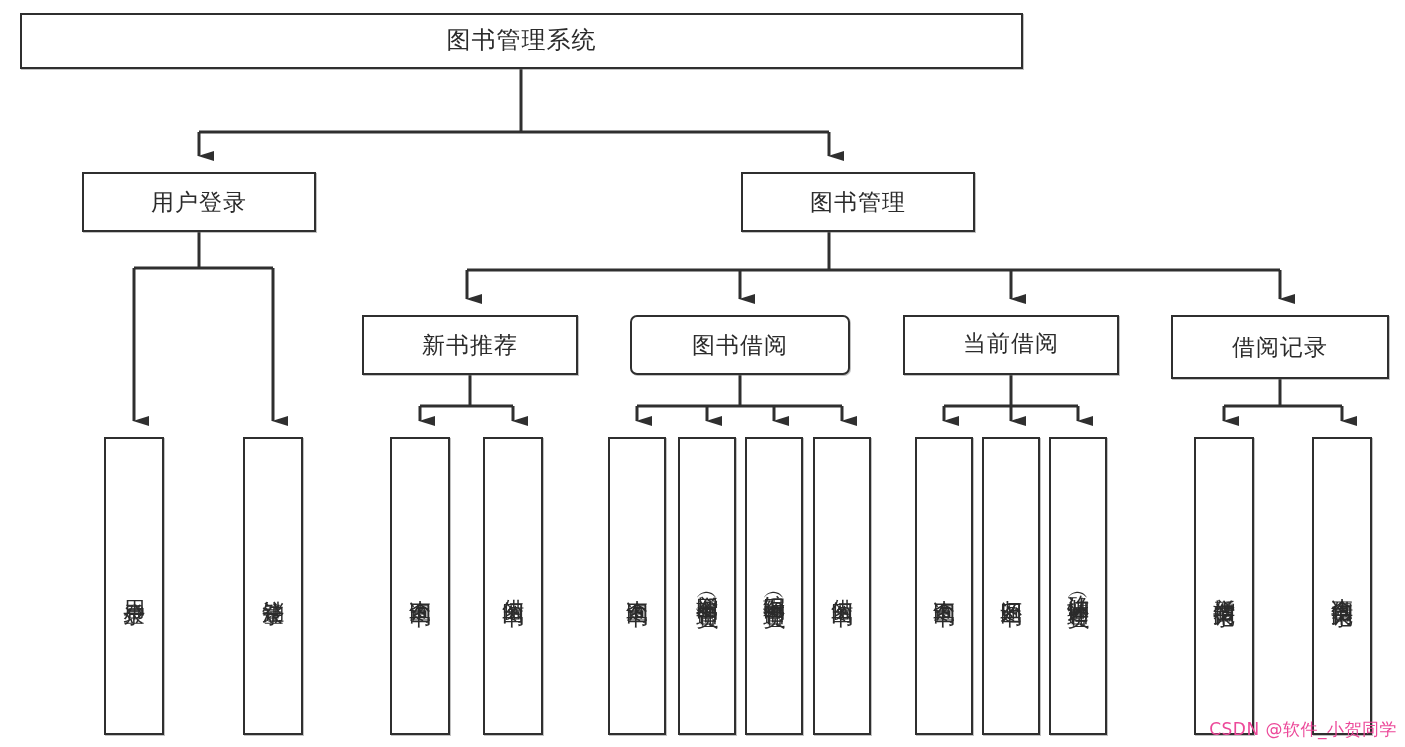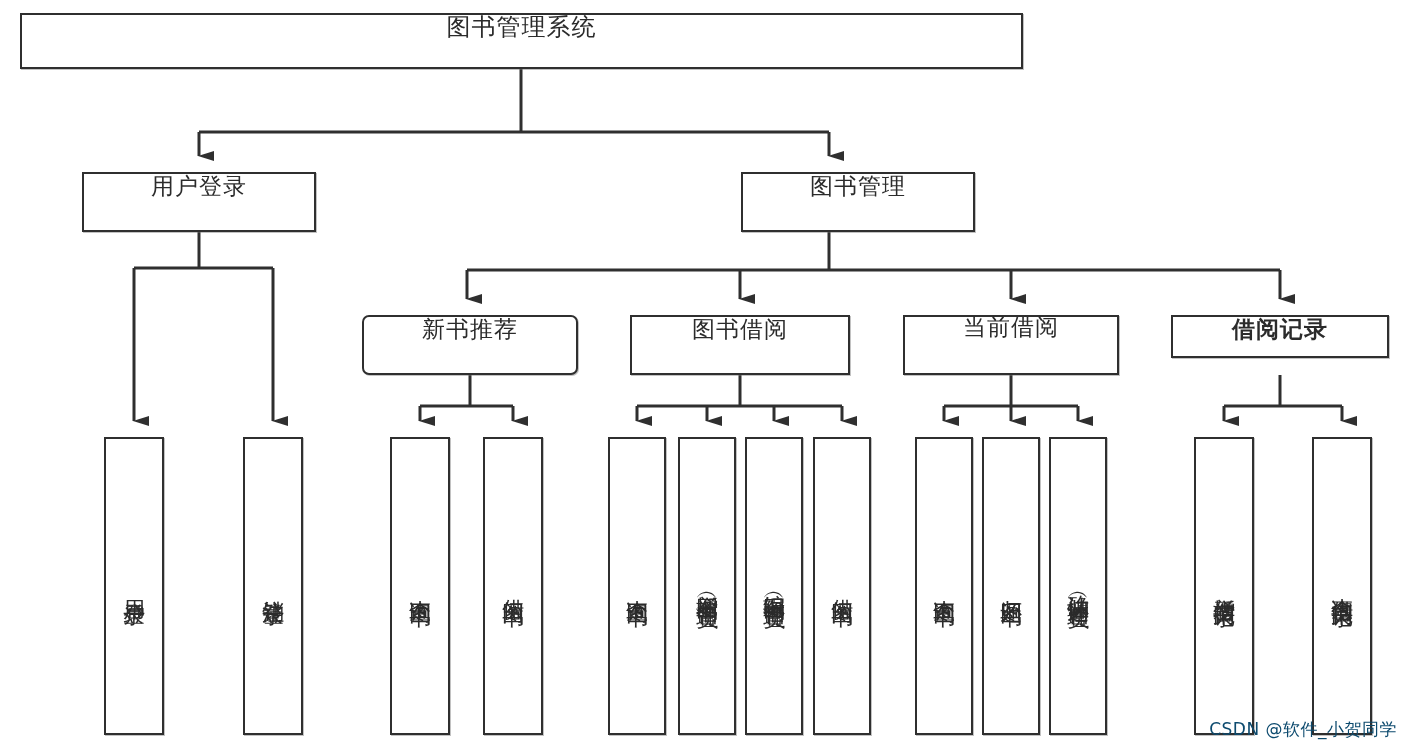--- a/index.html
+++ b/index.html
@@ -23,21 +23,21 @@
     width: 1405px;
     height: 747px;
     pointer-events: none;
   }
   .node {
     position: absolute;
     box-sizing: border-box;
     border: 2px solid #2f2f2f;
     background: #ffffff;
     display: flex;
-    align-items: flex-start;
+    align-items: center;
     justify-content: center;
     color: #2b2b2b;
     box-shadow: 1px 1px 0 rgba(120,120,120,0.45);
   }
   .node-label {
     display: block;
     text-align: center;
     line-height: 1.06;
   }
   
@@ -61,21 +61,21 @@
     letter-spacing: 2px;
     line-height: 1.12;
     white-space: nowrap;
     max-height: 286px;
   }
   #watermark {
     position: absolute;
     right: 8px;
     bottom: 6px;
     font-size: 17px;
-    color: #0c4a6e;
+    color: #ec4899;
     font-family: "DejaVu Sans", "Liberation Sans", sans-serif;
     white-space: nowrap;
     letter-spacing: 0.5px;
     pointer-events: none;
   }
 </style>
 </head>
 <body>
 
 <div id="diagram-root">
@@ -136,33 +136,33 @@
   </div>
 
   <div class="node horiz" style="left:82px; top:172px; width:234px; height:60px;">
     <span class="node-label">用户登录</span>
   </div>
 
   <div class="node horiz" style="left:741px; top:172px; width:234px; height:60px;">
     <span class="node-label">图书管理</span>
   </div>
 
-  <div class="node horiz" style="left:362px; top:315px; width:216px; height:60px;border-radius:7px;">
+  <div class="node horiz" style="left:362px; top:315px; width:216px; height:60px;">
     <span class="node-label">新书推荐</span>
   </div>
 
-  <div class="node horiz" style="left:630px; top:315px; width:220px; height:60px;">
+  <div class="node horiz" style="left:630px; top:315px; width:220px; height:60px;border-radius:7px;">
     <span class="node-label">图书借阅</span>
   </div>
 
   <div class="node horiz" style="left:903px; top:315px; width:216px; height:60px;font-family:Liberation Mono, monospace;">
     <span class="node-label">当前借阅</span>
   </div>
 
-  <div class="node horiz" style="left:1171px; top:315px; width:218px; height:43px;font-weight:bold;">
+  <div class="node horiz" style="left:1171px; top:315px; width:218px; height:64px;">
     <span class="node-label">借阅记录</span>
   </div>
 
   <div class="node vert" style="left:104px; top:437px; width:60px; height:298px;">
     <span class="node-label">用户登录</span>
   </div>
 
   <div class="node vert" style="left:243px; top:437px; width:60px; height:298px;">
     <span class="node-label">注销登录</span>
   </div>

